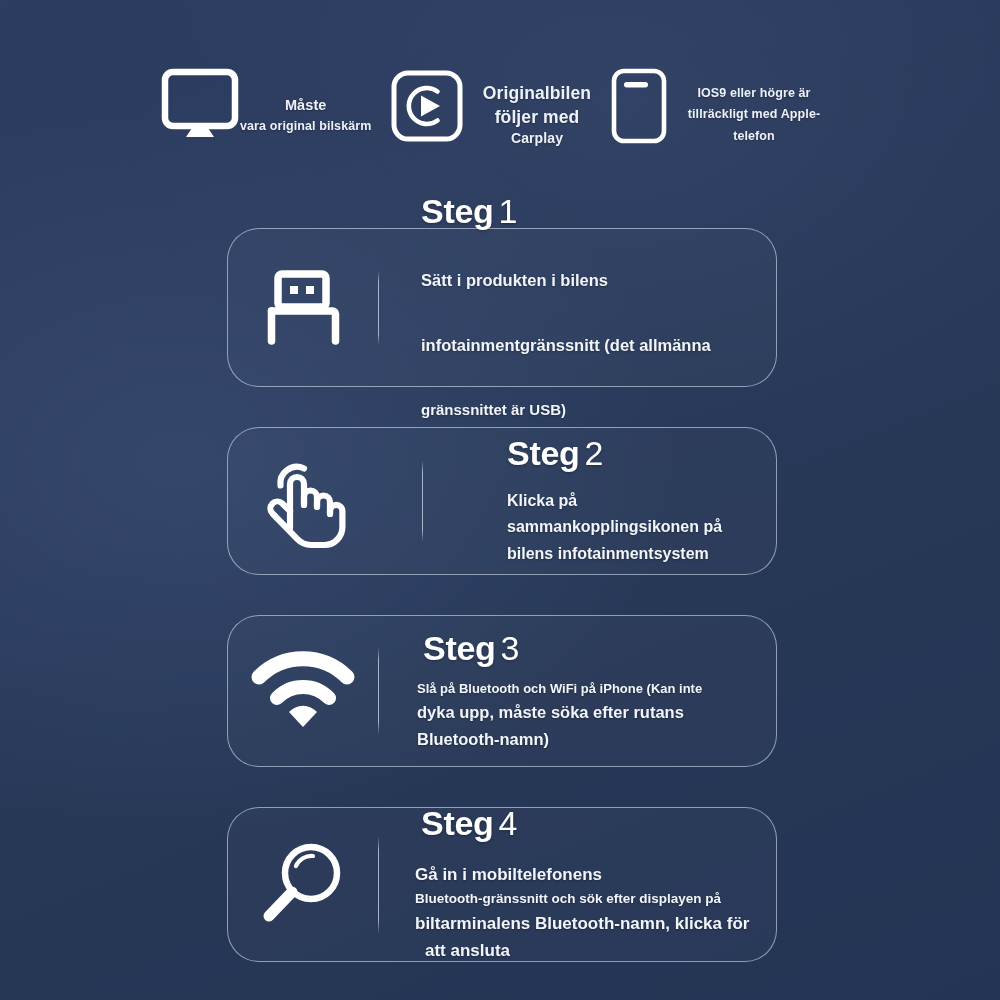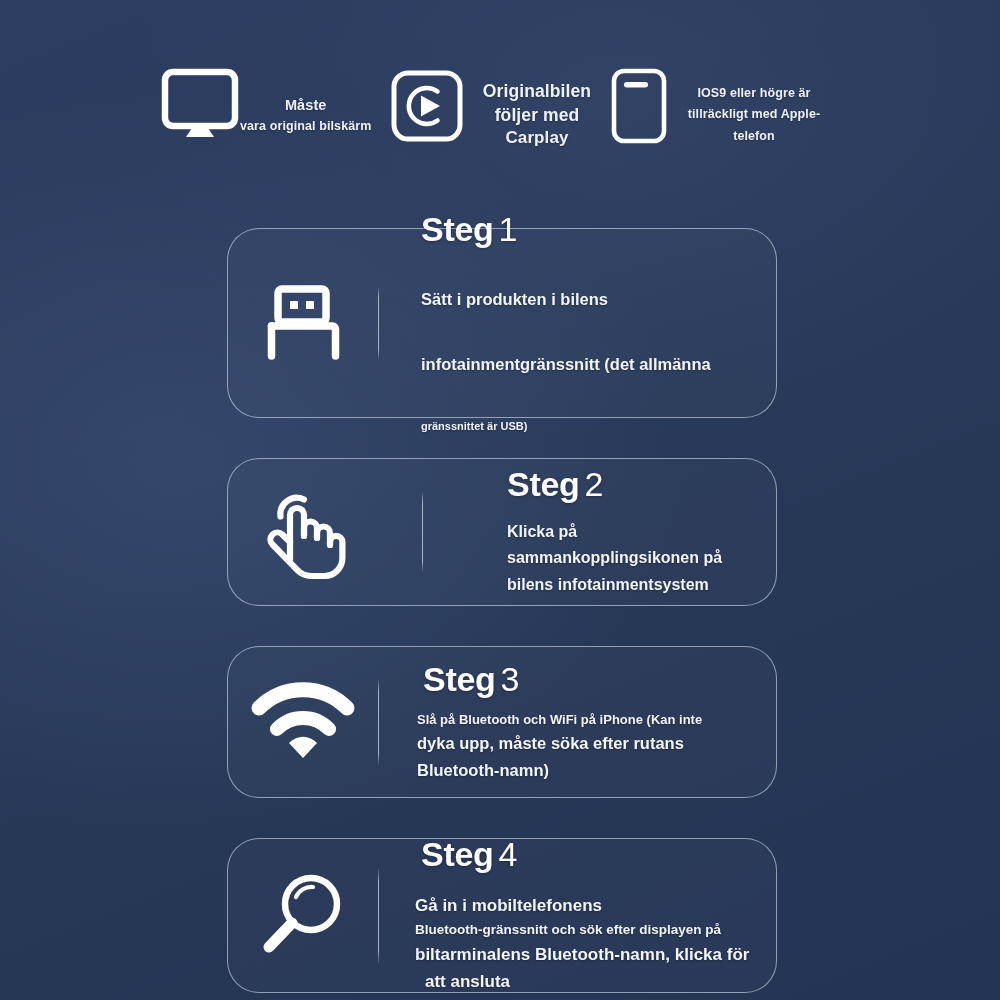--- a/index.html
+++ b/index.html
@@ -52,21 +52,21 @@
     text-shadow: 0 1px 2px rgba(0,0,0,0.28);
   }
   .feature-text .l2 { display: block; }
 
   .f-screen { width: 230px; }
   .f-screen .feature-text { font-size: 14.5px; }
   .f-screen .feature-text .l2 { font-size: 12.5px; }
 
   .f-carplay { width: 220px; }
   .f-carplay .feature-text { font-size: 17.5px; line-height: 1.35; }
-  .f-carplay .feature-text .l2 { font-size: 17px; }
+  .f-carplay .feature-text .l2 { font-size: 14px; }
 
   .f-phone { width: 230px; }
   .f-phone .feature-text { font-size: 12.5px; line-height: 1.7; }
   .f-phone .feature-text .l2 { font-size: 12.5px; }
 
   
   .steps {
     position: absolute;
     left: 227px;
     top: 228px;
@@ -115,24 +115,24 @@
   }
   .step-desc {
     margin-top: 8px;
     color: #f2f5fa;
     font-weight: 600;
     text-shadow: 0 1px 2px rgba(0,0,0,0.3);
   }
   .step-desc .line { display: block; }
 
   
-  #card-1 { height: 190px; }
+  #card-1 { height: 159px; }
   #card-1 .card-divider { height: 72px; }
   #card-1 .step-desc .line { font-size: 16.5px; line-height: 1.65; margin-top: 38px; }
-  #card-1 .step-desc .line.s { font-size: 11px; }
+  #card-1 .step-desc .line.s { font-size: 15px; }
 
   #card-2 { height: 148px; gap: 44px; }
   #card-2 .card-divider { height: 80px; }
   #card-2 .card-body { padding-left: 40px; }
   #card-2 .step-desc { margin-top: 16px; }
   #card-2 .step-desc .line { font-size: 16px; line-height: 1.65; }
 
   #card-3 { height: 152px; }
   #card-3 .card-divider { height: 86px; }
   #card-3 .card-body { padding-left: 38px; }

